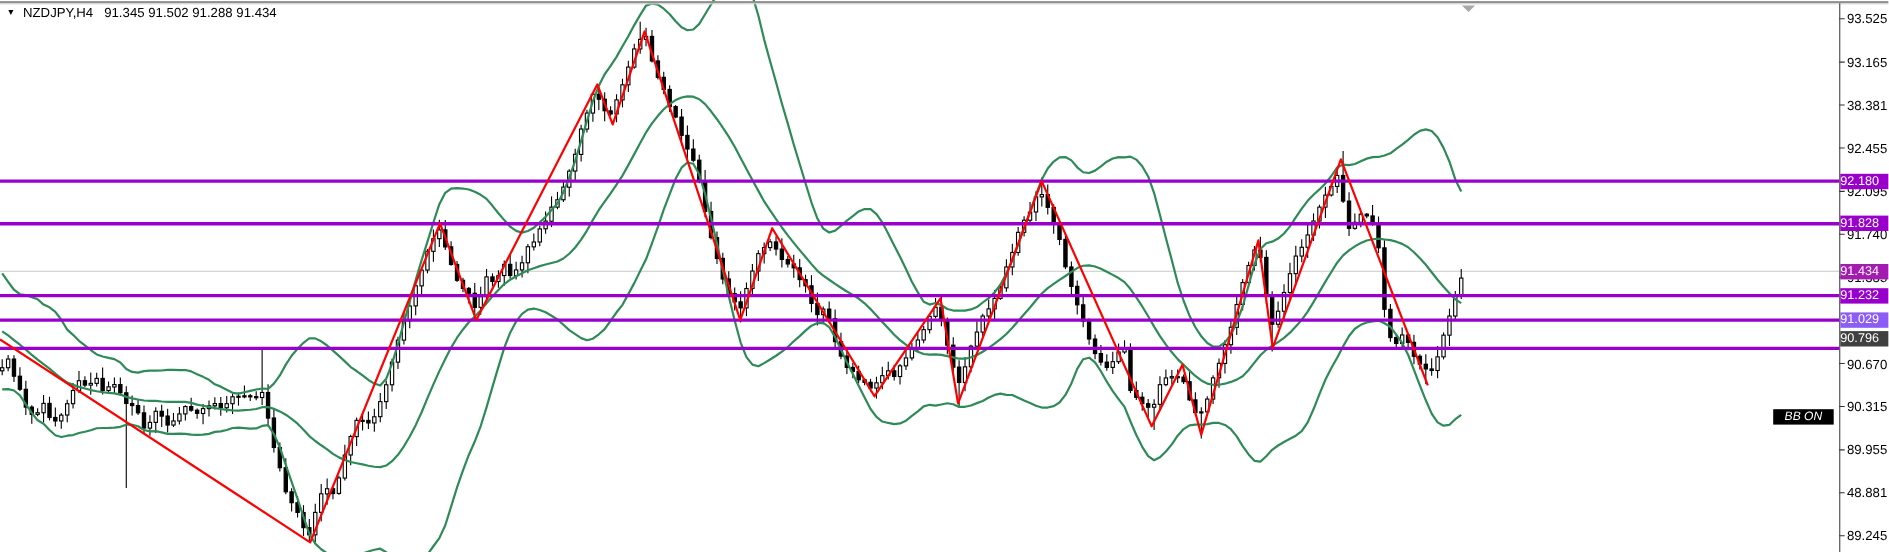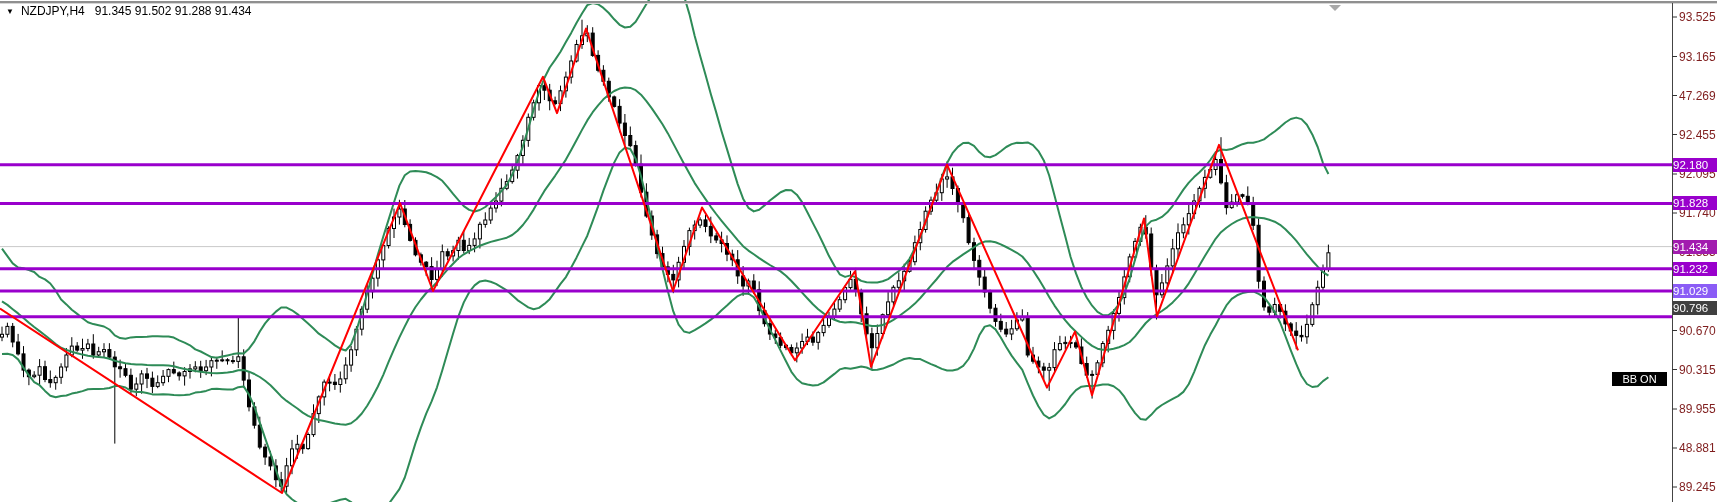--- a/index.html
+++ b/index.html
@@ -2,25 +2,25 @@
 <html><head>
 <meta charset="utf-8">
 <style>
   html,body{margin:0;padding:0;background:#fff;}
   #window{position:relative;width:1717px;height:502px;background:#ffffff;overflow:hidden;
           font-family:"Liberation Sans",sans-serif;}
   #chart-svg{position:absolute;left:0;top:0;}
   #header{position:absolute;left:6px;top:4px;font-size:12px;color:#000;display:flex;align-items:center;white-space:pre;}
   #header .dd{font-size:8px;margin-right:7px;color:#000;}
   #header .sym{margin-right:10px;}
-  .tick-label{position:absolute;left:1679px;transform:translateY(-50%);font-size:12px;color:#7f1d1d;line-height:1;}
+  .tick-label{position:absolute;left:1679px;transform:translateY(-50%);font-size:12px;color:#000000;line-height:1;}
   .price-badge{position:absolute;left:1673px;width:44px;height:14px;line-height:14px;
                text-align:left;font-size:11.5px;color:#fff;transform:translateY(-50%);}
   #bb-toggle{position:absolute;left:1612px;top:372px;width:55px;height:14px;line-height:14px;
-             background:#000;color:#fff;font-size:11px;text-align:center;}
+             background:#000;color:#fff;font-size:11px;text-align:center;font-style:italic;}
 </style>
 </head>
 <body>
 
 <div id="window">
   <svg id="chart-svg" width="1717" height="502">
       <g>
         <line x1="0" y1="246.6" x2="1672" y2="246.6" stroke="#c9c9c9" stroke-width="1"></line>
       </g>
       <g>
@@ -556,21 +556,21 @@
       </g>
     </svg>
   <div id="header">
     <span class="dd">▼</span>
     <span class="sym">NZDJPY,H4</span>
     <span>91.345 91.502 91.288 91.434</span>
   </div>
   <div id="axis-labels">
       <div class="tick-label" style="top: 17px;">93.525</div>
       <div class="tick-label" style="top: 56.5px;">93.165</div>
-      <div class="tick-label" style="top: 95.5px;">47.269</div>
+      <div class="tick-label" style="top: 95.5px;">38.381</div>
       <div class="tick-label" style="top: 134.5px;">92.455</div>
       <div class="tick-label" style="top: 174px;">92.095</div>
       <div class="tick-label" style="top: 213px;">91.740</div>
       <div class="tick-label" style="top: 252px;">91.385</div>
       <div class="tick-label" style="top: 330.5px;">90.670</div>
       <div class="tick-label" style="top: 369.5px;">90.315</div>
       <div class="tick-label" style="top: 409px;">89.955</div>
       <div class="tick-label" style="top: 448px;">48.881</div>
       <div class="tick-label" style="top: 487px;">89.245</div>
       <div class="price-badge" style="top: 164.7px; background: rgb(153, 0, 204);">92.180</div>

